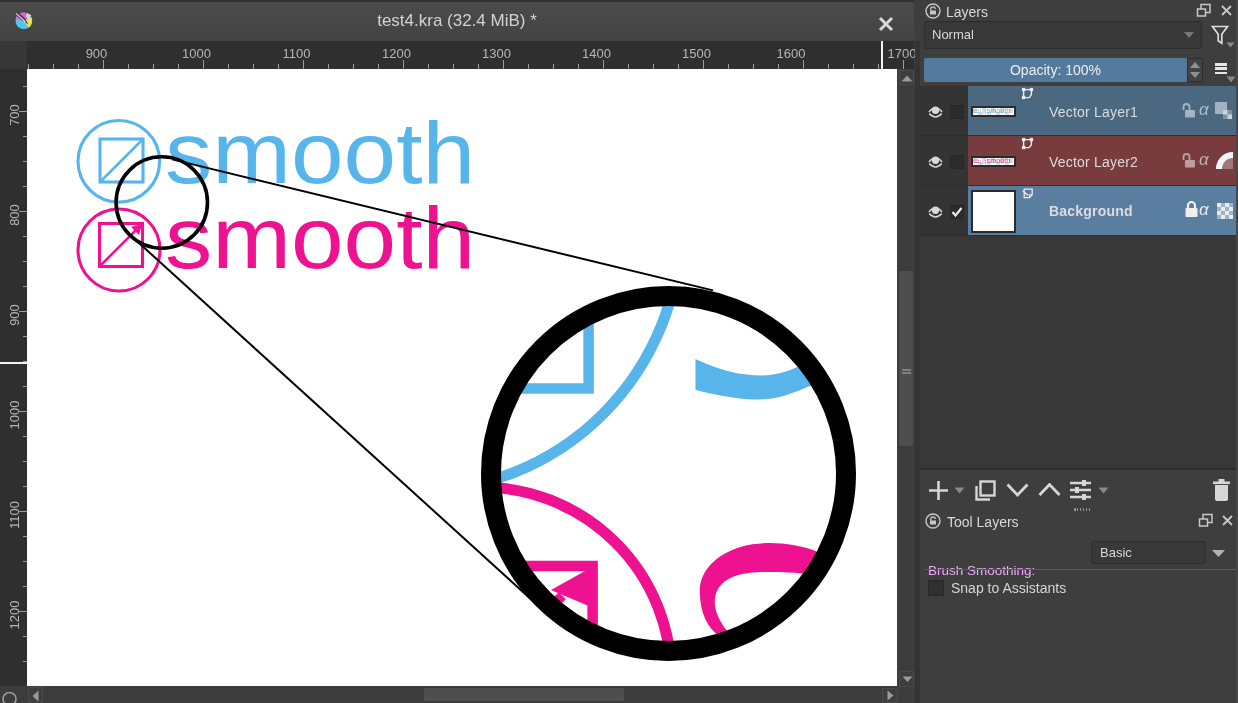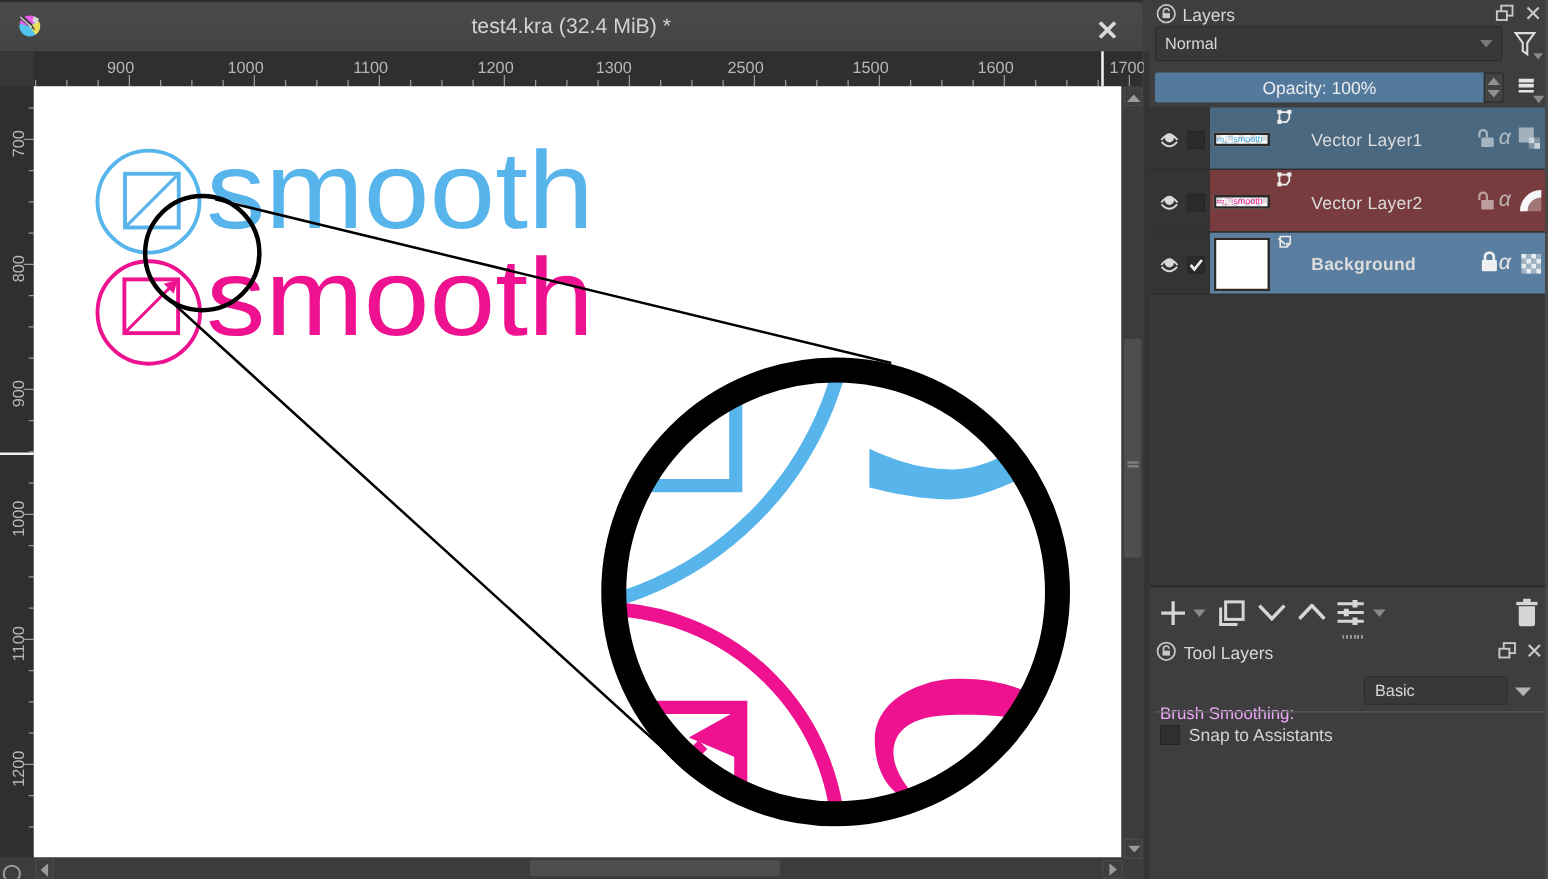--- a/index.html
+++ b/index.html
@@ -81,24 +81,24 @@
 <div class="tick" style="left:777.5px;top:64px;width:1px;height:5px"></div>
 <div class="tick" style="left:802.5px;top:60px;width:1px;height:9px"></div>
 <div class="tick" style="left:827.5px;top:64px;width:1px;height:5px"></div>
 <div class="tick" style="left:852.5px;top:64px;width:1px;height:5px"></div>
 <div class="tick" style="left:877.5px;top:64px;width:1px;height:5px"></div>
 <div class="tick" style="left:902.5px;top:60px;width:1px;height:9px"></div>
 <div class="rlabel" style="left:76.5px;top:46px;width:40px;text-align:center">900</div>
 <div class="rlabel" style="left:176.5px;top:46px;width:40px;text-align:center">1000</div>
 <div class="rlabel" style="left:276.5px;top:46px;width:40px;text-align:center">1100</div>
 <div class="rlabel" style="left:376.5px;top:46px;width:40px;text-align:center">1200</div>
-<div class="rlabel" style="left:476.5px;top:46px;width:40px;">1300</div>
-<div class="rlabel" style="left:576.5px;top:46px;width:40px;text-align:center">2500</div>
+<div class="rlabel" style="left:476.5px;top:46px;width:40px;text-align:center">1300</div>
+<div class="rlabel" style="left:576.5px;top:46px;width:40px;text-align:center">1400</div>
 <div class="rlabel" style="left:676.5px;top:46px;width:40px;text-align:center">1500</div>
-<div class="rlabel" style="left:776.5px;top:46px;width:40px;text-align:center">1600</div>
+<div class="rlabel" style="left:776.5px;top:46px;width:40px;text-align:left">1600</div>
 <div class="rlabel" style="left:876.5px;top:46px;width:40px;text-align:right">1700</div>
 <div class="tick" style="left:881px;top:41px;width:2px;height:28px;background:#f2f2f2"></div>
 </div>
 <div id="vticks">
 <div class="tick" style="left:22.5px;top:86px;width:4.5px;height:1px"></div>
 <div class="tick" style="left:19px;top:111px;width:8px;height:1px"></div>
 <div class="tick" style="left:22.5px;top:136px;width:4.5px;height:1px"></div>
 <div class="tick" style="left:22.5px;top:161px;width:4.5px;height:1px"></div>
 <div class="tick" style="left:22.5px;top:186px;width:4.5px;height:1px"></div>
 <div class="tick" style="left:19px;top:211px;width:8px;height:1px"></div>

